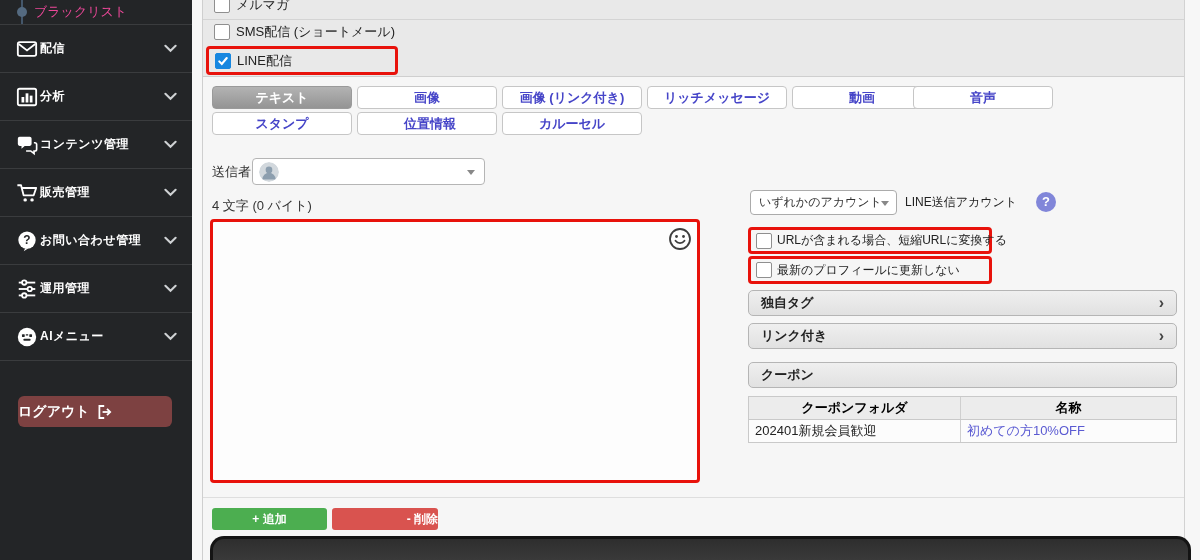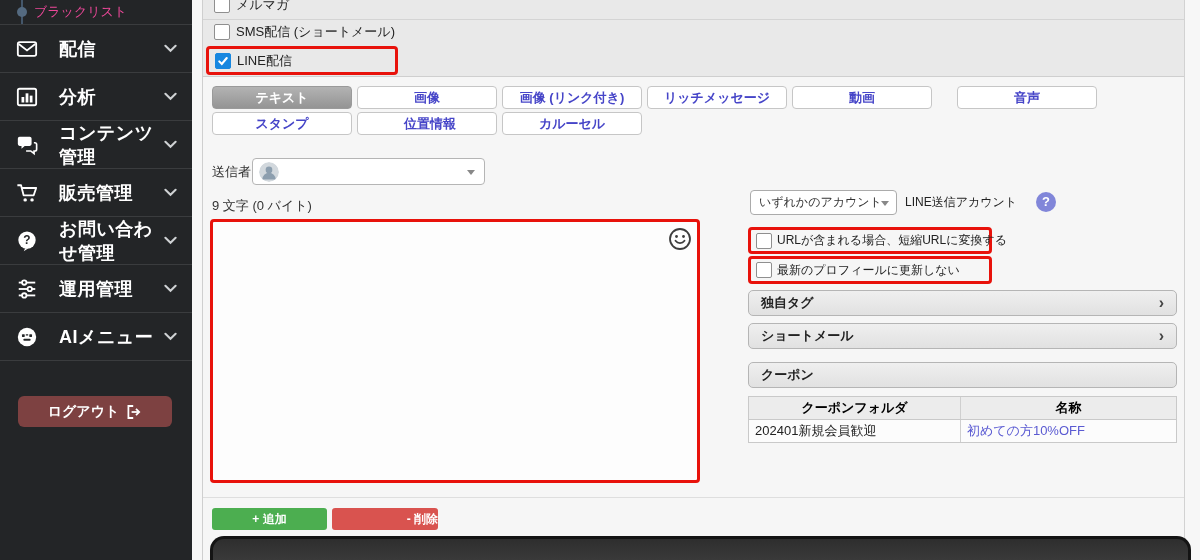--- a/index.html
+++ b/index.html
@@ -10,25 +10,25 @@
   
   #sidebar { position:absolute; left:0; top:0; width:192px; height:560px; background:#232527; }
   .blk-item { position:relative; height:24px; line-height:24px; color:#ec4899; font-size:13px;
     padding-left:34px; cursor:pointer; }
   .blk-line { position:absolute; left:21px; top:0; width:2px; height:24px; background:#44576b; }
   .blk-dot  { position:absolute; left:17px; top:7px; width:10px; height:10px; border-radius:50%; background:#546a80; }
   .side-sep { height:0; border-top:1px solid #3a3c3e; }
   .menu-item { position:relative; height:48px; display:flex; align-items:center; padding:0 15px;
     color:#ffffff; cursor:pointer; border-bottom:1px solid #3a3c3e; }
   .micon { width:24px; height:24px; display:flex; align-items:center; justify-content:center; flex:0 0 24px; }
-  .mlabel { margin-left:20px; font-size:18px; font-weight:bold; letter-spacing:.5px; }
+  .mlabel { margin-left:1px; font-size:12px; font-weight:bold; letter-spacing:.5px; }
   .mchev { margin-left:auto; display:flex; }
   #logout-btn { position:absolute; left:18px; top:396px; width:154px; height:31px; background:#7d4141;
     border:none; border-radius:6px; color:#fff; font-size:14px; font-weight:bold;
-    display:flex; align-items:center; justify-content:center; gap:7px; cursor:pointer;
+    display:flex; align-items:center; gap:7px; cursor:pointer;
     font-family:inherit; }
 
   
   #main { position:absolute; left:202px; top:0; width:983px; height:560px; background:#f6f6f6;
     border-left:1px solid #cfcfcf; border-right:1px solid #d2d2d2; }
 
   
   #channels { position:absolute; left:0; top:0; right:0; height:77px; background:#e9e9e9;
     border-bottom:1px solid #cfcfcf; }
   .ch-row { display:flex; align-items:center; padding-left:11px; }
@@ -282,38 +282,38 @@
           <span class="cb-label">LINE配信</span>
         </div>
       </div>
     </section>
 
     <div class="tab active" style="left:9px; top:86px;">テキスト</div>
     <div class="tab" style="left:154px; top:86px;">画像</div>
     <div class="tab" style="left:299px; top:86px;">画像 (リンク付き)</div>
     <div class="tab" style="left:444px; top:86px;">リッチメッセージ</div>
     <div class="tab" style="left:589px; top:86px;">動画</div>
-    <div class="tab" style="left:754px; top:86px;">音声</div>
+    <div class="tab" style="left:710px; top:86px;">音声</div>
     <div class="tab" style="left:9px; top:112px;">スタンプ</div>
     <div class="tab" style="left:154px; top:112px;padding-left:6px;">位置情報</div>
     <div class="tab" style="left:299px; top:112px;">カルーセル</div>
 
     <div id="sender-label">送信者</div>
     <div id="sender-select">
       <span id="sender-avatar">
         <svg width="20" height="20" viewBox="0 0 24 24">
             <circle cx="12" cy="12" r="12" fill="#d2d8dd"></circle>
             <circle cx="12" cy="9.5" r="4" fill="#8c9eae"></circle>
             <path d="M4 21a8 8 0 0 1 16 0z" fill="#8c9eae"></path>
           </svg>
       </span>
       <span class="caret" id="sender-caret"></span>
     </div>
 
-    <div id="char-count">9 文字 (0 バイト)</div>
+    <div id="char-count">4 文字 (0 バイト)</div>
 
     <div id="msg-box" class="hl">
       <textarea style=""></textarea>
       <span id="emoji-btn">
         <svg width="24" height="24" viewBox="0 0 24 24">
             <circle cx="12" cy="12" r="10" fill="none" stroke="#3d3d3d" stroke-width="1.8"></circle>
             <circle cx="8.5" cy="9.5" r="1.4" fill="#3d3d3d"></circle>
             <circle cx="15.5" cy="9.5" r="1.4" fill="#3d3d3d"></circle>
             <path d="M7.5 13.8a5.6 5.6 0 0 0 9 0" fill="none" stroke="#3d3d3d" stroke-width="1.8" stroke-linecap="round"></path>
           </svg>
@@ -334,21 +334,21 @@
     <div id="opt-box-1" class="opt-box hl">
       <span class="cb"></span>
       <span class="opt-label">最新のプロフィールに更新しない</span>
     </div>
 
     <div class="accordion" style="top:290px;">
       <span class="acc-label">独自タグ</span>
       <span class="acc-chev">›</span>
     </div>
     <div class="accordion" style="top:323px;">
-      <span class="acc-label">ショートメール</span>
+      <span class="acc-label">リンク付き</span>
       <span class="acc-chev">›</span>
     </div>
     <div class="accordion" style="top:362px;">
       <span class="acc-label">クーポン</span>
       <span class="acc-chev"></span>
     </div>
 
     <div id="coupon-table">
       <div class="trow head">
         <div class="tc1">クーポンフォルダ</div>

